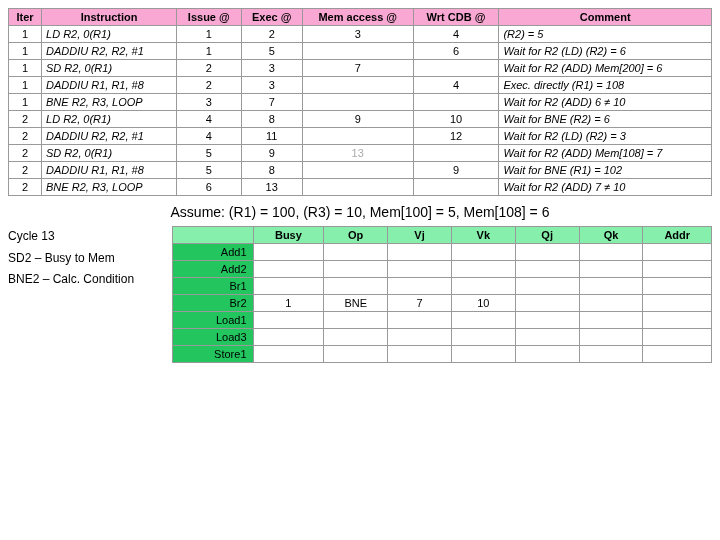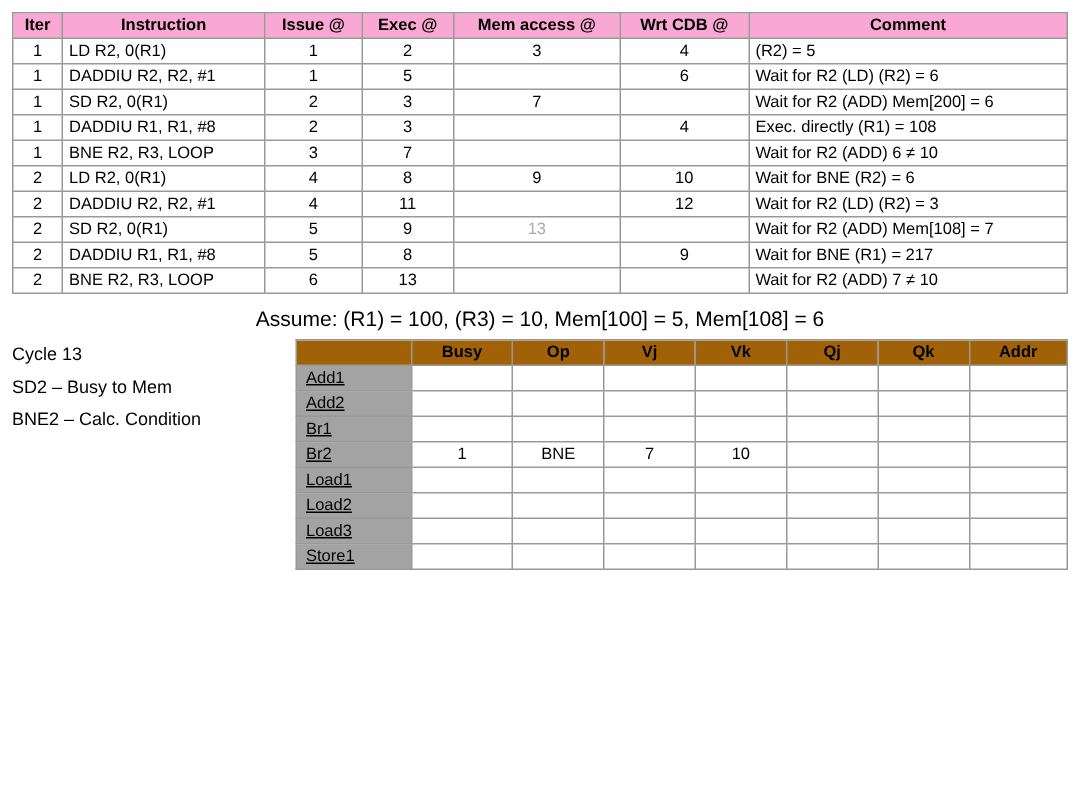--- a/index.html
+++ b/index.html
@@ -23,33 +23,34 @@
       padding: 2px 4px;
       text-align: center;
       white-space: nowrap;
     }
     .top-table th {
       background: #f9a8d4;
       font-weight: bold;
     }
     .top-table td.left-align {
       text-align: left;
+      font-style: italic;
     }
 
     
     .assumption {
       text-align: center;
       margin: 6px 0;
       font-size: 14px;
     }
 
     
     .bottom-section {
       display: flex;
-      gap: 29px;
+      gap: 4px;
       margin-top: 4px;
     }
 
     .cycle-info {
       font-size: 12px;
       min-width: 160px;
       line-height: 1.8;
     }
 
     
@@ -57,27 +58,26 @@
       border-collapse: collapse;
       flex: 1;
     }
     .rs-table th, .rs-table td {
       border: 1px solid #999;
       padding: 2px 6px;
       text-align: center;
       min-width: 36px;
     }
     .rs-table th {
-      background: #a16207;
+      background: #86efac;
       font-weight: bold;
     }
     .rs-table td.rs-name {
-      text-align: left;
-      background: #a3a3a3;
-      text-decoration: underline;
+      text-align: right;
+      background: #22c55e;
     }
   </style>
 </head>
 <body>
 
 <table class="top-table">
   <thead>
     <tr id="top-header-row">
         <th>Iter</th>
         <th>Instruction</th>
@@ -161,21 +161,21 @@
         <td></td>
         <td class="left-align">Wait for R2 (ADD)   Mem[108] = 7</td>
       </tr>
       <tr>
         <td>2</td>
         <td class="left-align">DADDIU R1, R1, #8</td>
         <td>5</td>
         <td>8</td>
         <td></td>
         <td>9</td>
-        <td class="left-align">Wait for BNE        (R1) = 217</td>
+        <td class="left-align">Wait for BNE        (R1) = 102</td>
       </tr>
       <tr>
         <td>2</td>
         <td class="left-align">BNE R2, R3, LOOP</td>
         <td>6</td>
         <td>13</td>
         <td></td>
         <td></td>
         <td class="left-align">Wait for R2 (ADD)   7 ≠ 10</td>
       </tr>
@@ -248,30 +248,20 @@
           <td class="rs-name">Load1</td>
           <td></td>
           <td></td>
           <td></td>
           <td></td>
           <td></td>
           <td></td>
           <td></td>
         </tr>
         <tr>
-          <td class="rs-name">Load2</td>
-          <td></td>
-          <td></td>
-          <td></td>
-          <td></td>
-          <td></td>
-          <td></td>
-          <td></td>
-        </tr>
-        <tr>
           <td class="rs-name">Load3</td>
           <td></td>
           <td></td>
           <td></td>
           <td></td>
           <td></td>
           <td></td>
           <td></td>
         </tr>
         <tr>

